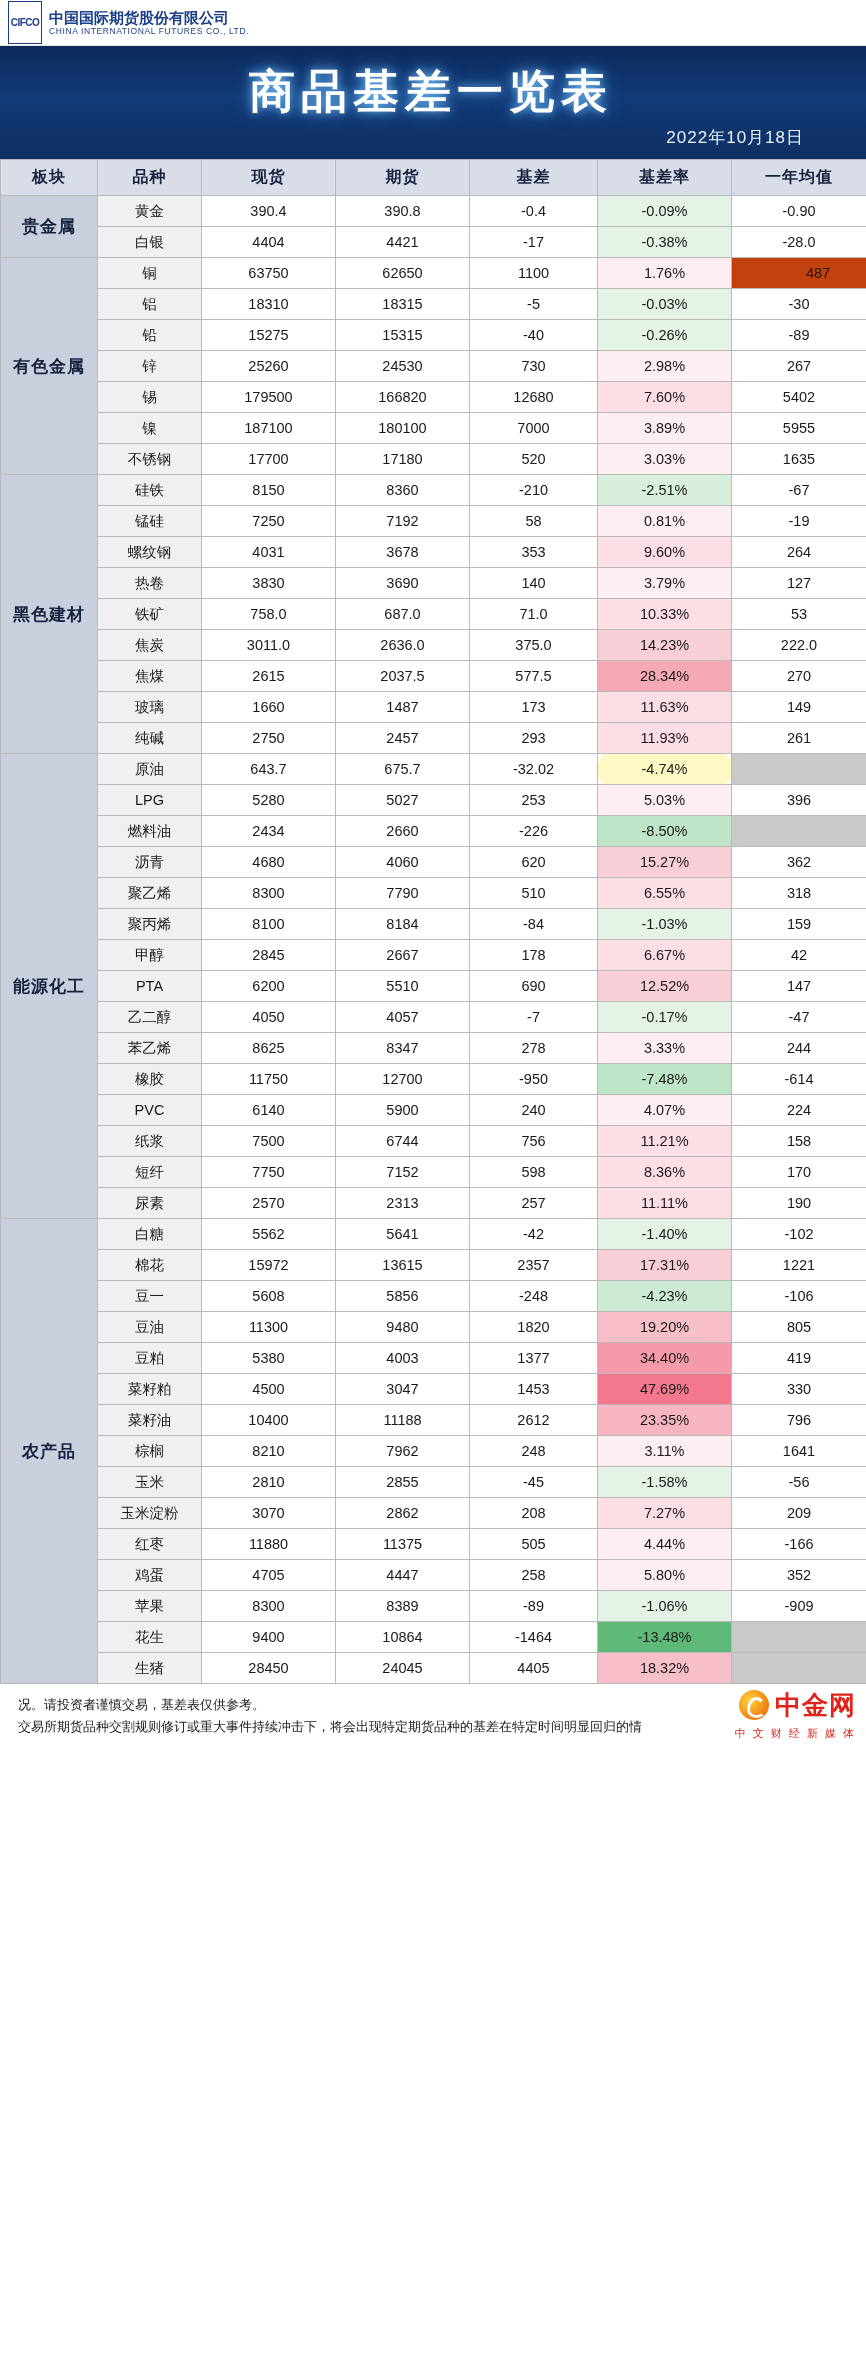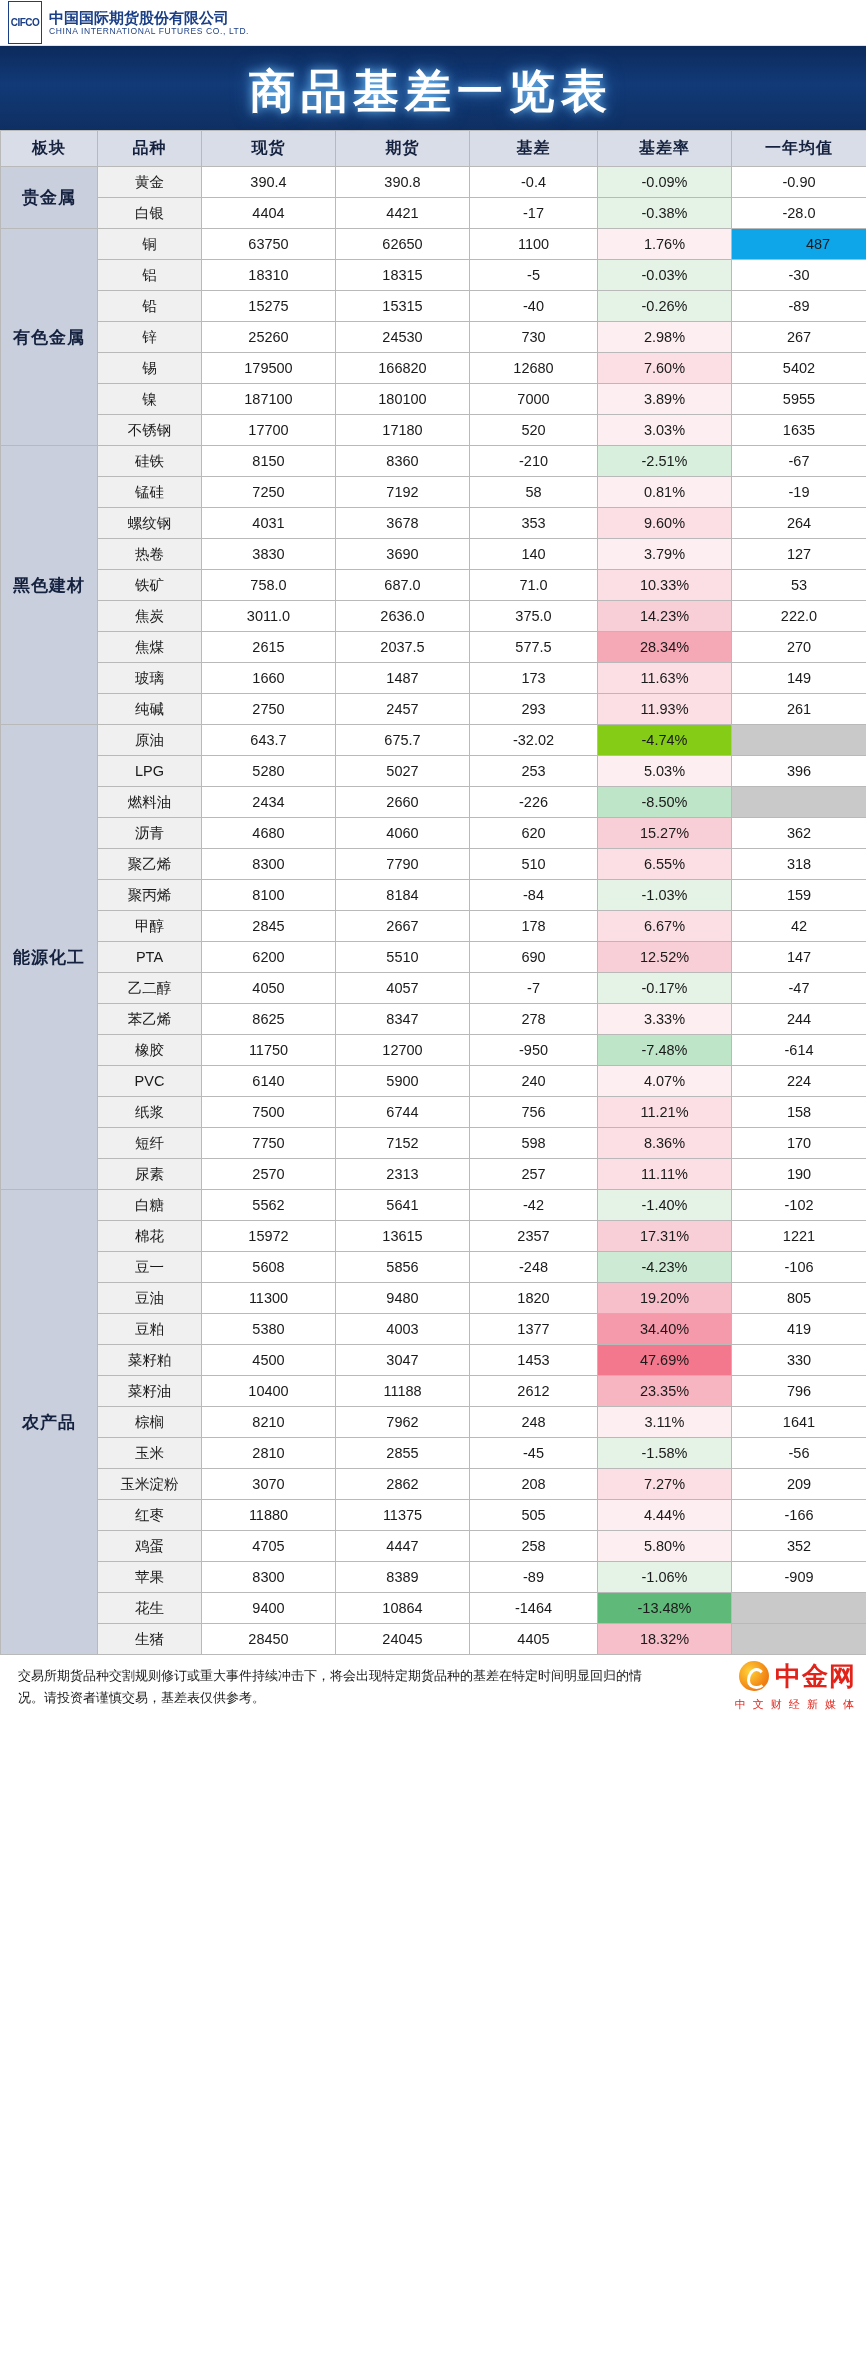--- a/index.html
+++ b/index.html
@@ -152,20 +152,21 @@
   <div class="topbar">
     <div class="logo-box">CIFCO</div>
     <div>
       <div class="co-cn">中国国际期货股份有限公司</div>
       <div class="co-en">CHINA INTERNATIONAL FUTURES CO., LTD.</div>
     </div>
   </div>
 
   <div class="banner">
     <div class="banner-title">商品基差一览表</div>
+    <div class="banner-date">2022年10月18日</div>
   </div>
 
   <table class="basis">
     <colgroup>
       <col class="c0">
         <col class="c1">
         <col class="c2">
         <col class="c3">
         <col class="c4">
         <col class="c5">
@@ -200,21 +201,21 @@
           <td class="rate" style="background: rgb(228, 243, 230);">-0.38%</td>
           <td class="avg" style="background: rgb(255, 255, 255);">-28.0</td>
         </tr>
         <tr>
           <td class="sector" rowspan="7">有色金属</td>
           <td class="name">铜</td>
           <td class="num">63750</td>
           <td class="num">62650</td>
           <td class="num">1100</td>
           <td class="rate" style="background: rgb(253, 239, 241);">1.76%</td>
-          <td class="avg" style="background: #0ea5e9; padding-left: 40px;">487</td>
+          <td class="avg" style="background: #c2410c; padding-left: 40px;">487</td>
         </tr>
         <tr>
           <td class="name">铝</td>
           <td class="num">18310</td>
           <td class="num">18315</td>
           <td class="num">-5</td>
           <td class="rate" style="background: rgb(228, 243, 230);">-0.03%</td>
           <td class="avg" style="background: rgb(255, 255, 255);">-30</td>
         </tr>
         <tr>
@@ -329,21 +330,21 @@
           <td class="num">293</td>
           <td class="rate" style="background: rgb(251, 223, 228);">11.93%</td>
           <td class="avg" style="background: rgb(255, 255, 255);">261</td>
         </tr>
         <tr>
           <td class="sector" rowspan="15">能源化工</td>
           <td class="name">原油</td>
           <td class="num">643.7</td>
           <td class="num">675.7</td>
           <td class="num">-32.02</td>
-          <td class="rate" style="background: #84cc16;">-4.74%</td>
+          <td class="rate" style="background: #fef9c3; border-radius: 11px;">-4.74%</td>
           <td class="blank" style="background: rgb(201, 201, 201);"></td>
         </tr>
         <tr>
           <td class="name">LPG</td>
           <td class="num">5280</td>
           <td class="num">5027</td>
           <td class="num">253</td>
           <td class="rate" style="background: rgb(253, 239, 241);">5.03%</td>
           <td class="avg" style="background: rgb(255, 255, 255);">396</td>
         </tr>
@@ -570,22 +571,22 @@
           <td class="num">24045</td>
           <td class="num">4405</td>
           <td class="rate" style="background: rgb(247, 191, 202);">18.32%</td>
           <td class="blank" style="background: rgb(201, 201, 201);"></td>
         </tr>
       </tbody>
   </table>
 
 
   <div class="footer">
+    <div>况。请投资者谨慎交易，基差表仅供参考。</div>
     <div>交易所期货品种交割规则修订或重大事件持续冲击下，将会出现特定期货品种的基差在特定时间明显回归的情</div>
-    <div>况。请投资者谨慎交易，基差表仅供参考。</div>
     <div class="brand">
       <div class="brand-row">
         <span class="brand-mark"></span>
         <span class="brand-name">中金网</span>
       </div>
       <div class="brand-sub">中 文 财 经 新 媒 体</div>
     </div>
   </div>
 
 </div>

